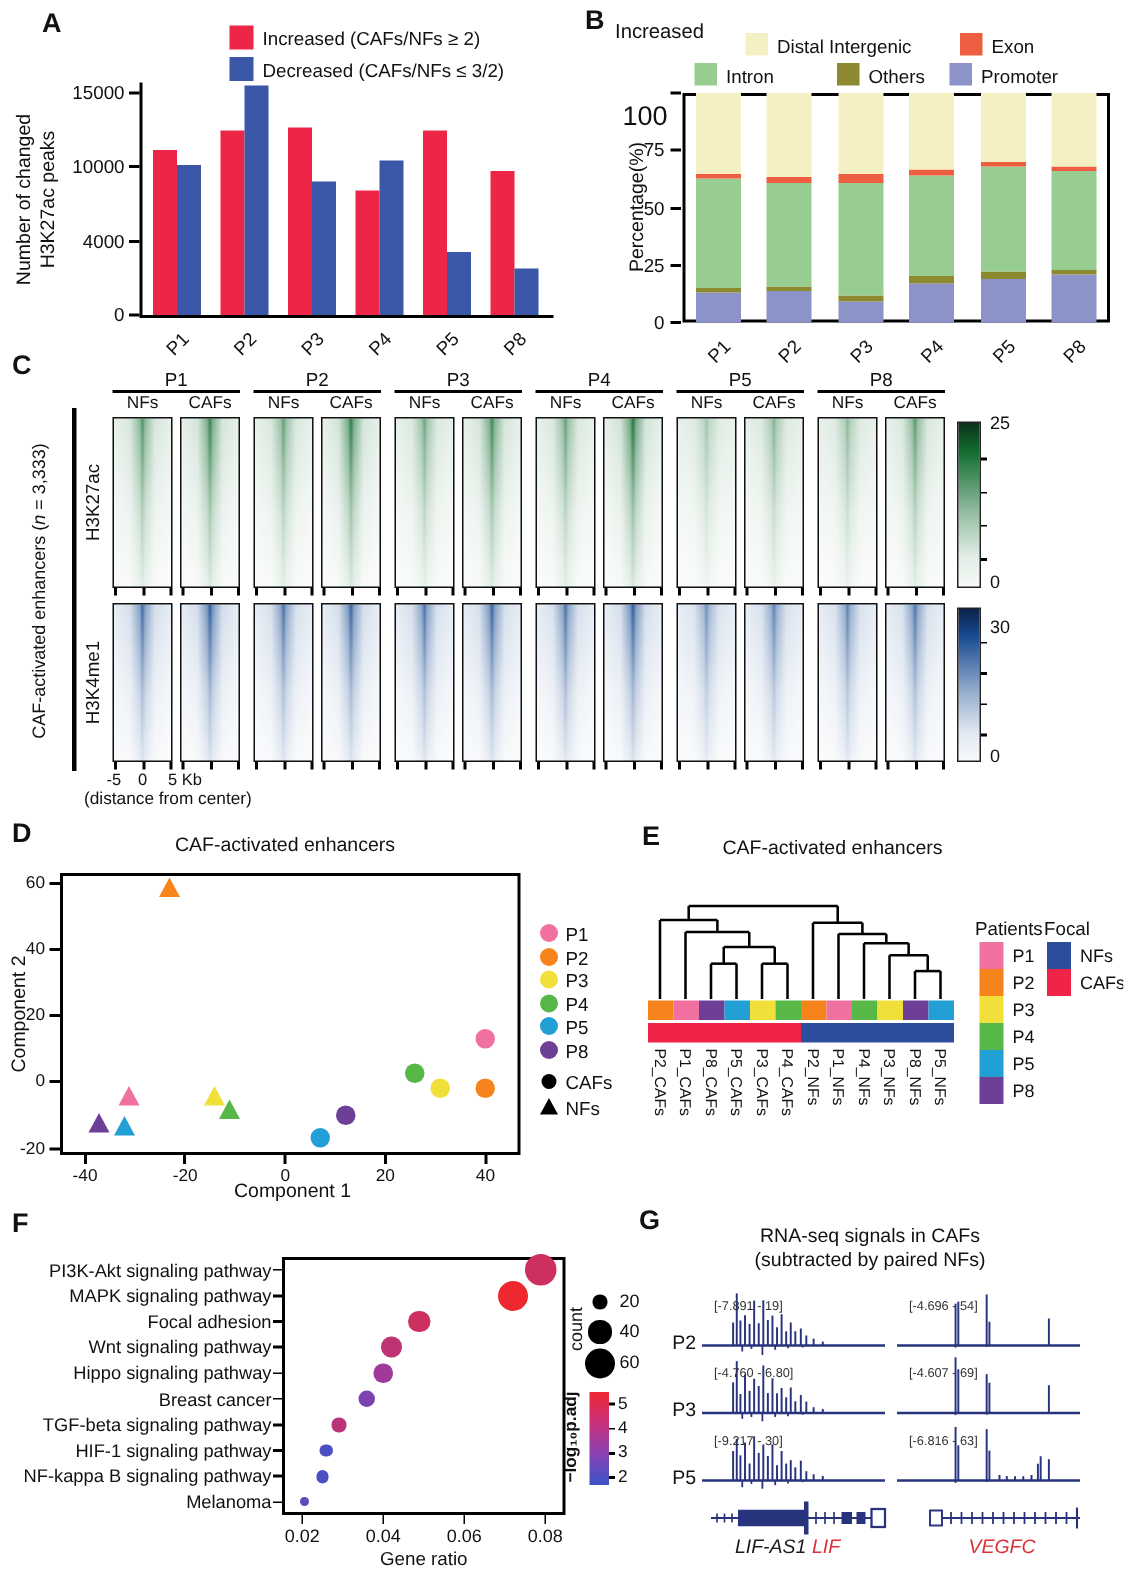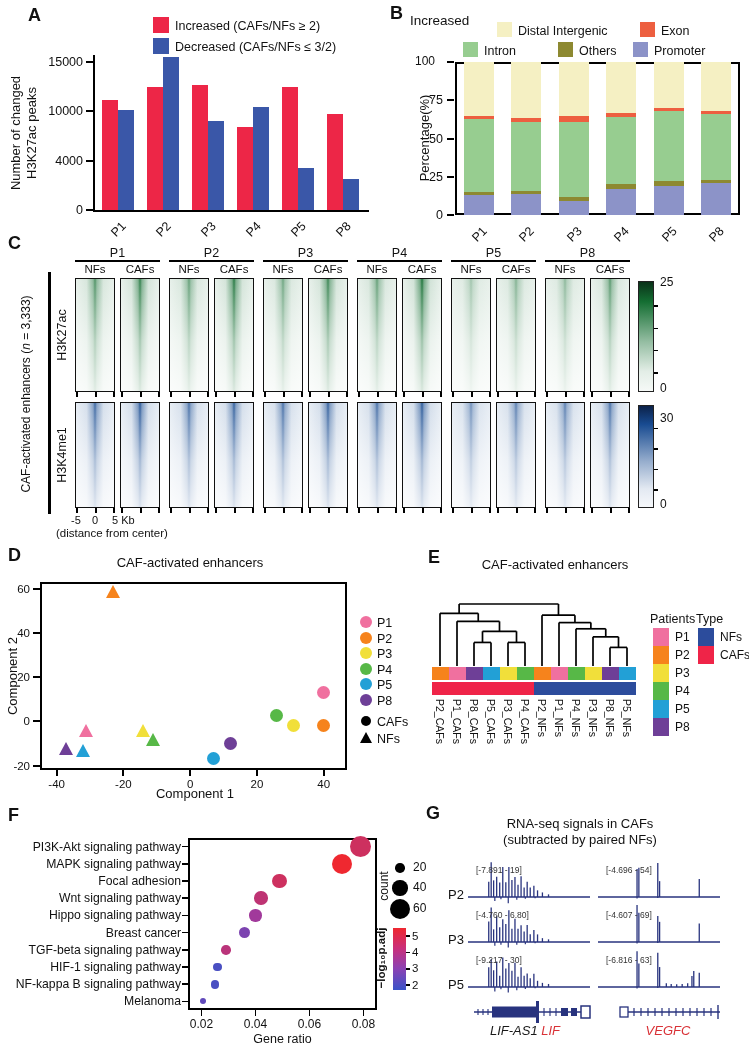--- a/index.html
+++ b/index.html
@@ -34,21 +34,21 @@
   <div class="t" style="left:56px;top:527px;font-size:11.5px">(distance from center)</div>
 
   <div class="plabel" style="left:8px;top:546px">D</div>
   <div class="t ctr" style="left:60px;top:556px;width:260px;font-size:13px">CAF-activated enhancers</div>
   <div class="rot" style="left:12px;top:676px;font-size:13px">Component 2</div>
   <div class="t ctr" style="left:90px;top:787px;width:210px;font-size:13px">Component 1</div>
 
   <div class="plabel" style="left:428px;top:548px">E</div>
   <div class="t ctr" style="left:440px;top:558px;width:230px;font-size:13px">CAF-activated enhancers</div>
   <div class="t" style="left:650px;top:612px;font-size:12.5px">Patients</div>
-  <div class="t" style="left:696px;top:612px;font-size:12.5px">Type</div>
+  <div class="t" style="left:696px;top:612px;font-size:12.5px">Focal</div>
 
   <div class="plabel" style="left:8px;top:806px">F</div>
   <div class="t ctr" style="left:188px;top:1032px;width:189px;font-size:12.5px">Gene ratio</div>
   <div class="rot" style="left:384px;top:886px;font-size:12px">count</div>
   <div class="rot" style="left:381px;top:958px;font-size:11.5px;font-weight:700">−log₁₀p.adj</div>
 
   <div class="plabel" style="left:426px;top:804px">G</div>
   <div class="t ctr" style="left:460px;top:817px;width:240px;font-size:13px">RNA-seq signals in CAFs</div>
   <div class="t ctr" style="left:460px;top:833px;width:240px;font-size:13px">(subtracted by paired NFs)</div>
 
@@ -98,21 +98,21 @@
       <div style="position: absolute; left: 455px; top: 62px; width: 285px; height: 153px; border: 2px solid rgb(0, 0, 0);"></div>
       <div style="position: absolute; left: 447px; top: 214px; width: 7px; height: 2px; background: rgb(0, 0, 0);"></div>
       <div class="t" style="position: absolute; left: 415px; top: 208px; width: 28px; text-align: right; font-size: 12.5px;">0</div>
       <div style="position: absolute; left: 447px; top: 175.75px; width: 7px; height: 2px; background: rgb(0, 0, 0);"></div>
       <div class="t" style="position: absolute; left: 415px; top: 169.75px; width: 28px; text-align: right; font-size: 12.5px;">25</div>
       <div style="position: absolute; left: 447px; top: 137.5px; width: 7px; height: 2px; background: rgb(0, 0, 0);"></div>
       <div class="t" style="position: absolute; left: 415px; top: 131.5px; width: 28px; text-align: right; font-size: 12.5px;">50</div>
       <div style="position: absolute; left: 447px; top: 99.25px; width: 7px; height: 2px; background: rgb(0, 0, 0);"></div>
       <div class="t" style="position: absolute; left: 415px; top: 93.25px; width: 28px; text-align: right; font-size: 12.5px;">75</div>
       <div style="position: absolute; left: 447px; top: 61px; width: 7px; height: 2px; background: rgb(0, 0, 0);"></div>
-      <div class="t" style="position: absolute; left: 415px; top: 55px; width: 28px; font-size: 12px;">100</div>
+      <div class="t" style="position: absolute; left: 415px; top: 67px; width: 28px; font-size: 18px;">100</div>
       <div style="position: absolute; left: 463.75px; top: 195.11px; width: 30px; height: 19.89px; background: rgb(140, 147, 200);"></div>
       <div style="position: absolute; left: 463.75px; top: 192.05px; width: 30px; height: 3.06px; background: rgb(141, 137, 49);"></div>
       <div style="position: absolute; left: 463.75px; top: 119.375px; width: 30px; height: 72.675px; background: rgb(151, 205, 144);"></div>
       <div style="position: absolute; left: 463.75px; top: 115.55px; width: 30px; height: 3.825px; background: rgb(237, 95, 64);"></div>
       <div style="position: absolute; left: 463.75px; top: 62px; width: 30px; height: 53.55px; background: rgb(245, 240, 195);"></div>
       <div class="t xt" style="position: absolute; left: 453.75px; top: 224px; width: 26px; font-size: 12.5px;">P1</div>
       <div style="position: absolute; left: 511.25px; top: 193.58px; width: 30px; height: 21.42px; background: rgb(140, 147, 200);"></div>
       <div style="position: absolute; left: 511.25px; top: 190.52px; width: 30px; height: 3.06px; background: rgb(141, 137, 49);"></div>
       <div style="position: absolute; left: 511.25px; top: 121.67px; width: 30px; height: 68.85px; background: rgb(151, 205, 144);"></div>
       <div style="position: absolute; left: 511.25px; top: 117.845px; width: 30px; height: 3.825px; background: rgb(237, 95, 64);"></div>

